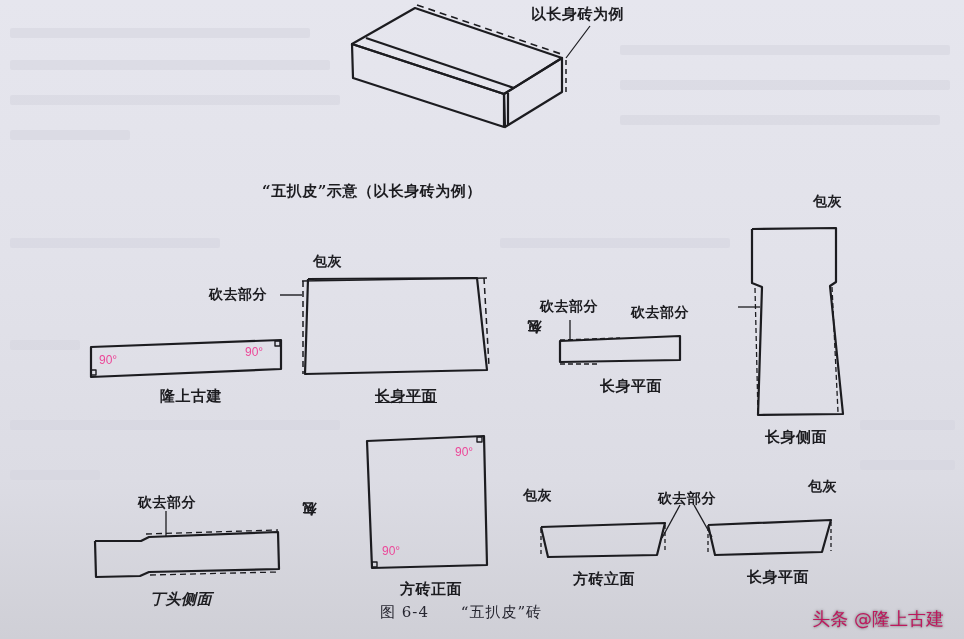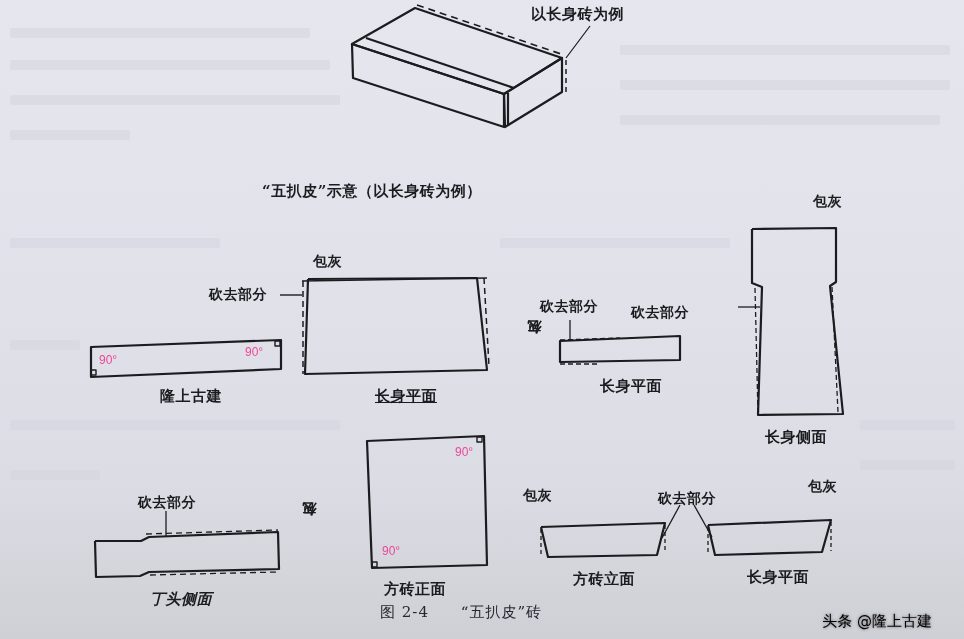--- a/index.html
+++ b/index.html
@@ -7,22 +7,22 @@
     background:linear-gradient(180deg,#e6e6ee 0%,#e2e2ea 40%,#dcdce4 75%,#cfcfd6 100%);
     font-family:"DejaVu Serif","Liberation Serif",serif;color:#1b1b1f;}
   .ghost{position:absolute;height:10px;background:#d6d6df;border-radius:2px;opacity:.6;}
   svg.art{position:absolute;left:0;top:0;}
   .lbl{position:absolute;font-weight:bold;font-size:15px;white-space:nowrap;color:#1c1c20;letter-spacing:.5px;}
   .lbl.sm{font-size:14px;}
   .deg{position:absolute;font-family:"Liberation Sans","DejaVu Sans",sans-serif;font-size:12px;color:#ec4899;}
   .vert{writing-mode:vertical-rl;font-weight:bold;font-size:14px;position:absolute;color:#1c1c20;}
   .caption{position:absolute;left:380px;top:603px;font-size:15px;color:#262630;letter-spacing:1px;}
   .caption span{margin-right:26px;}
-  .wm{position:absolute;right:32px;bottom:8px;font-family:"DejaVu Sans","Liberation Sans",sans-serif;
-    font-size:15px;color:#000000;text-shadow:0 0 3px rgba(0,0,0,.55);}
+  .wm{position:absolute;right:20px;bottom:8px;font-family:"DejaVu Sans","Liberation Sans",sans-serif;
+    font-size:18px;color:#be185d;text-shadow:0 0 3px rgba(0,0,0,.55);}
 </style>
 </head>
 <body>
 
 <div>
   <div class="ghost" style="left:10px;top:28px;width:300px;"></div>
   <div class="ghost" style="left:10px;top:60px;width:320px;"></div>
   <div class="ghost" style="left:10px;top:95px;width:330px;"></div>
   <div class="ghost" style="left:10px;top:130px;width:120px;"></div>
   <div class="ghost" style="left:620px;top:45px;width:330px;"></div>
@@ -126,26 +126,26 @@
 
 <div class="lbl sm" style="left:813px;top:193px;">包灰</div>
 <div class="lbl" style="left:765px;top:428px;">长身侧面</div>
 
 <div class="lbl sm" style="left:138px;top:494px;">砍去部分</div>
 <div class="vert" style="left:300px;top:527px;transform:rotate(180deg);">包灰</div>
 <div class="lbl" style="left:150px;top:590px;font-style:italic;">丁头侧面</div>
 
 <div class="deg" style="left:455px;top:445px;">90°</div>
 <div class="deg" style="left:382px;top:544px;">90°</div>
-<div class="lbl" style="left:384px;top:580px;">方砖正面</div>
+<div class="lbl" style="left:400px;top:580px;">方砖正面</div>
 
 <div class="lbl sm" style="left:523px;top:487px;">包灰</div>
 <div class="lbl sm" style="left:658px;top:490px;">砍去部分</div>
 <div class="lbl sm" style="left:808px;top:478px;">包灰</div>
 <div class="lbl" style="left:573px;top:570px;text-align:center;">方砖立面</div>
 <div class="lbl" style="left:747px;top:568px;">长身平面</div>
 
 <div class="caption">
-  <span>图 2-4</span>
+  <span>图 6-4</span>
   <span>“五扒皮”砖</span>
 </div>
 
 <div class="wm">头条 @隆上古建</div>
 
 </body></html>

